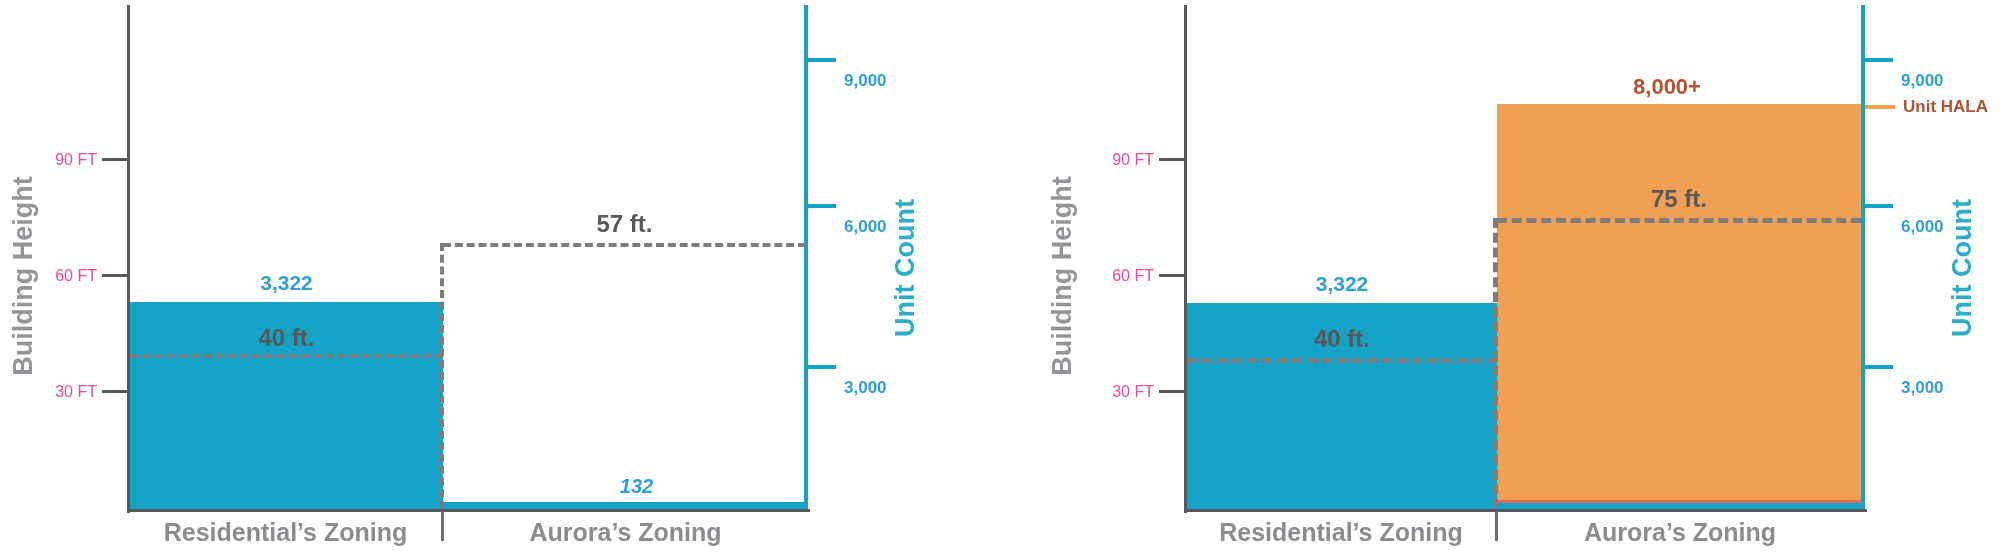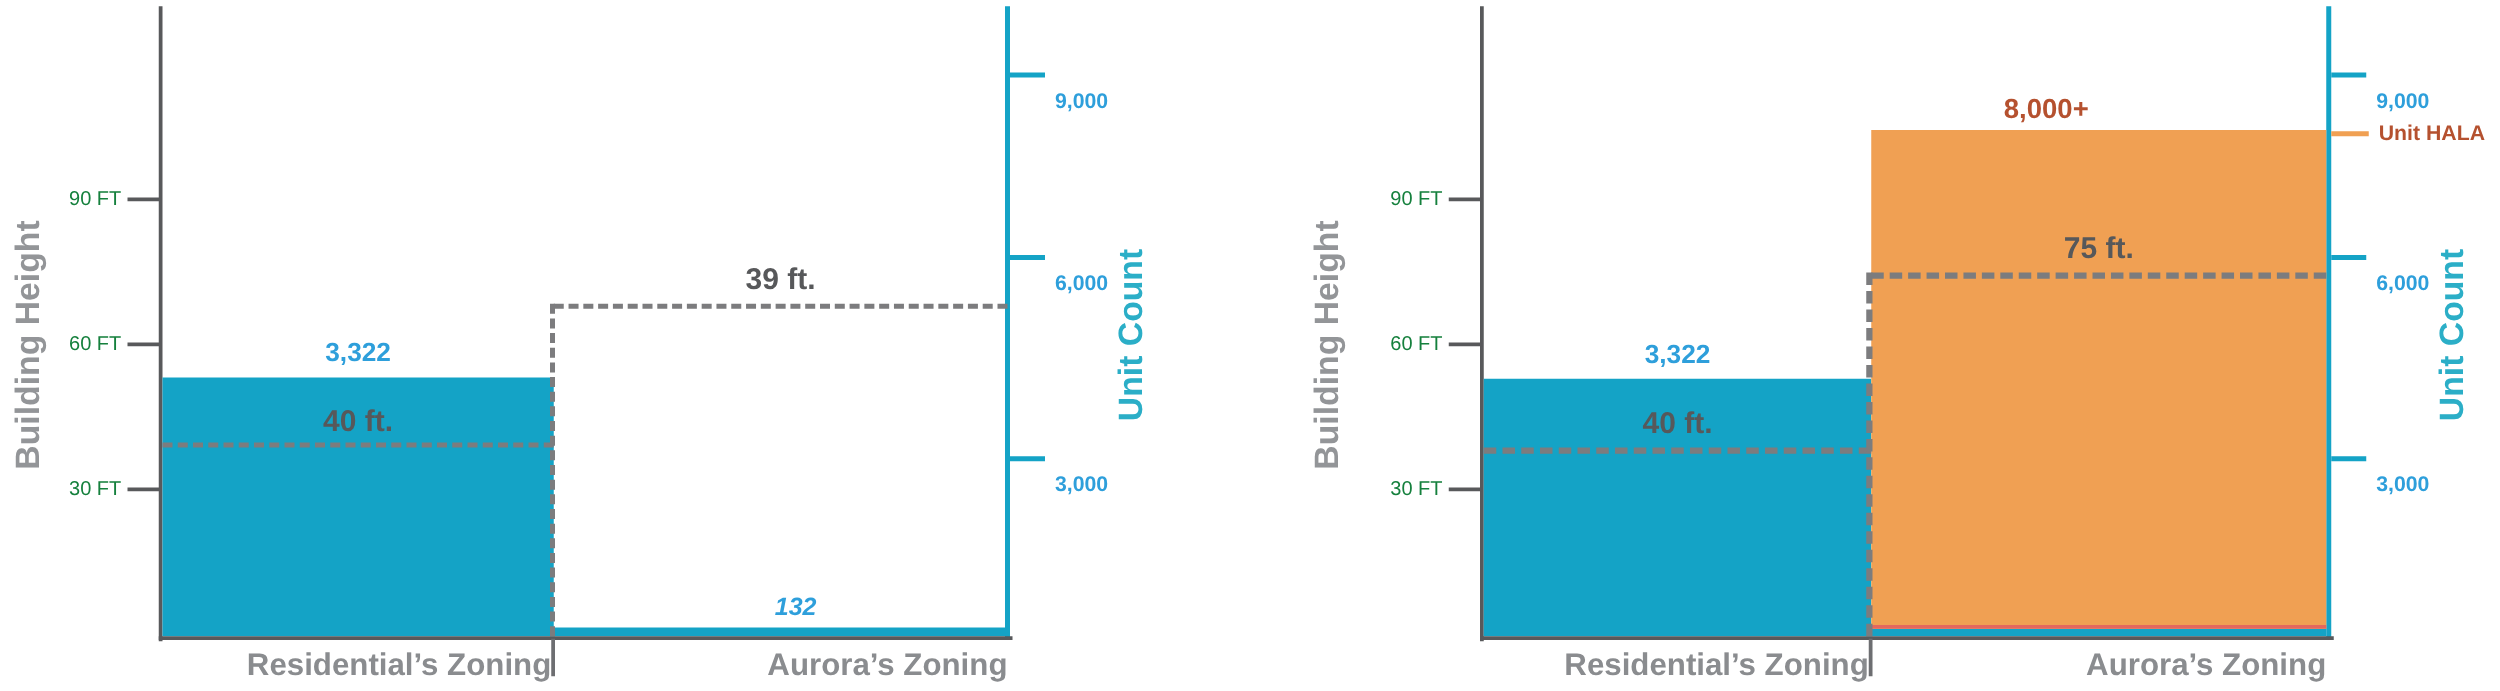--- a/index.html
+++ b/index.html
@@ -12,21 +12,21 @@
   }
   .abs{position:absolute;}
   
   .axis-dark{background:#58595B;}
   .axis-cyan{background:#14A3C6;}
   .tickline-dark{background:#58595B;}
   .tickline-cyan{background:#14A3C6;}
   .tickline-orange{background:#F0A053;}
   
   .ft-tick-label{
-    color:#15803d;font-size:16px;font-weight:400;
+    color:#ec4899;font-size:16px;font-weight:400;
     text-align:right;line-height:17px;white-space:nowrap;
   }
   .unit-tick-label{
     color:#2E9FDB;font-size:17px;font-weight:700;
     text-align:left;line-height:18px;white-space:nowrap;margin-top:20px;
   }
   .value-label{
     color:#2E9FDB;font-size:21px;font-weight:700;
     text-align:center;line-height:22px;white-space:nowrap;
   }
@@ -37,21 +37,21 @@
   .value-label-orange{
     color:#B5512F;font-size:22px;font-weight:700;
     text-align:center;line-height:23px;white-space:nowrap;
   }
   .hala-label{
     color:#B5512F;font-size:17px;font-weight:700;
     text-align:left;line-height:18px;white-space:nowrap;
   }
   .cat-label{
     color:#8A8C8F;font-size:25px;font-weight:700;
-    text-align:right;line-height:28px;white-space:nowrap;
+    text-align:center;line-height:28px;white-space:nowrap;
   }
   .vlabel{
     position:absolute;white-space:nowrap;
     font-size:27px;font-weight:700;
     transform:translate(-50%,-50%) rotate(-90deg);
   }
   .vlabel-gray{color:#939598;}
   .vlabel-cyan{color:#2BAEC7;}
   
   .bar-cyan{background:#14A3C6;}
@@ -91,21 +91,21 @@
 
     <div class="abs bar-cyan" style="left:130px;top:302px;width:313px;height:207px;"></div>
     <div class="abs bar-cyan" style="left:443px;top:502px;width:363px;height:7px;"></div>
 
     <div class="abs dash-h" style="left:130px;top:354px;width:313px;"></div>
     <div class="abs dash-h" style="left:443px;top:243px;width:363px;"></div>
     <div class="abs dash-v" style="left:440px;top:243px;height:266px;"></div>
 
     <div class="abs value-label" style="left:130px;top:272px;width:313px;">3,322</div>
     <div class="abs height-label" style="left:130px;top:327px;width:313px;">40 ft.</div>
-    <div class="abs height-label" style="left:443px;top:213px;width:363px;">39 ft.</div>
+    <div class="abs height-label" style="left:443px;top:213px;width:363px;">57 ft.</div>
     <div class="abs value-label" style="left:455px;top:475px;width:363px;font-size:20px;font-style:italic;">132</div>
 
     <div class="abs axis-dark" style="left:127px;top:509px;width:683px;height:3px;"></div>
     <div class="abs divider" style="left:441px;top:511px;width:3px;height:30px;"></div>
     <div class="abs cat-label" style="left:130px;top:518px;width:311px;">Residential’s Zoning</div>
     <div class="abs cat-label" style="left:445px;top:518px;width:361px;">Aurora’s Zoning</div>
   </div>
 
   <div>
 
@@ -132,21 +132,21 @@
     <div class="abs bar-cyan" style="left:1497px;top:503px;width:364px;height:6px;"></div>
     <div class="abs bar-orange" style="left:1497px;top:104px;width:364px;height:396px;"></div>
 
     <div class="abs dash-h-thick" style="left:1187px;top:358px;width:310px;"></div>
     <div class="abs dash-h-thick" style="left:1497px;top:218px;width:364px;"></div>
     <div class="abs dash-v-thick" style="left:1493px;top:218px;height:291px;"></div>
 
     <div class="abs value-label" style="left:1187px;top:273px;width:310px;">3,322</div>
     <div class="abs height-label" style="left:1187px;top:328px;width:310px;">40 ft.</div>
     <div class="abs height-label" style="left:1497px;top:188px;width:364px;">75 ft.</div>
-    <div class="abs value-label-orange" style="left:1455px;top:75px;width:364px;">8,000+</div>
+    <div class="abs value-label-orange" style="left:1485px;top:75px;width:364px;">8,000+</div>
 
     <div class="abs tickline-orange" style="left:1865px;top:105px;width:30px;height:4px;"></div>
     <div class="abs hala-label" style="left:1903px;top:98px;">Unit HALA</div>
 
     <div class="abs axis-dark" style="left:1184px;top:509px;width:683px;height:3px;"></div>
     <div class="abs divider" style="left:1495px;top:511px;width:3px;height:30px;"></div>
     <div class="abs cat-label" style="left:1187px;top:518px;width:308px;">Residential’s Zoning</div>
     <div class="abs cat-label" style="left:1499px;top:518px;width:362px;">Aurora’s Zoning</div>
   </div>
 

